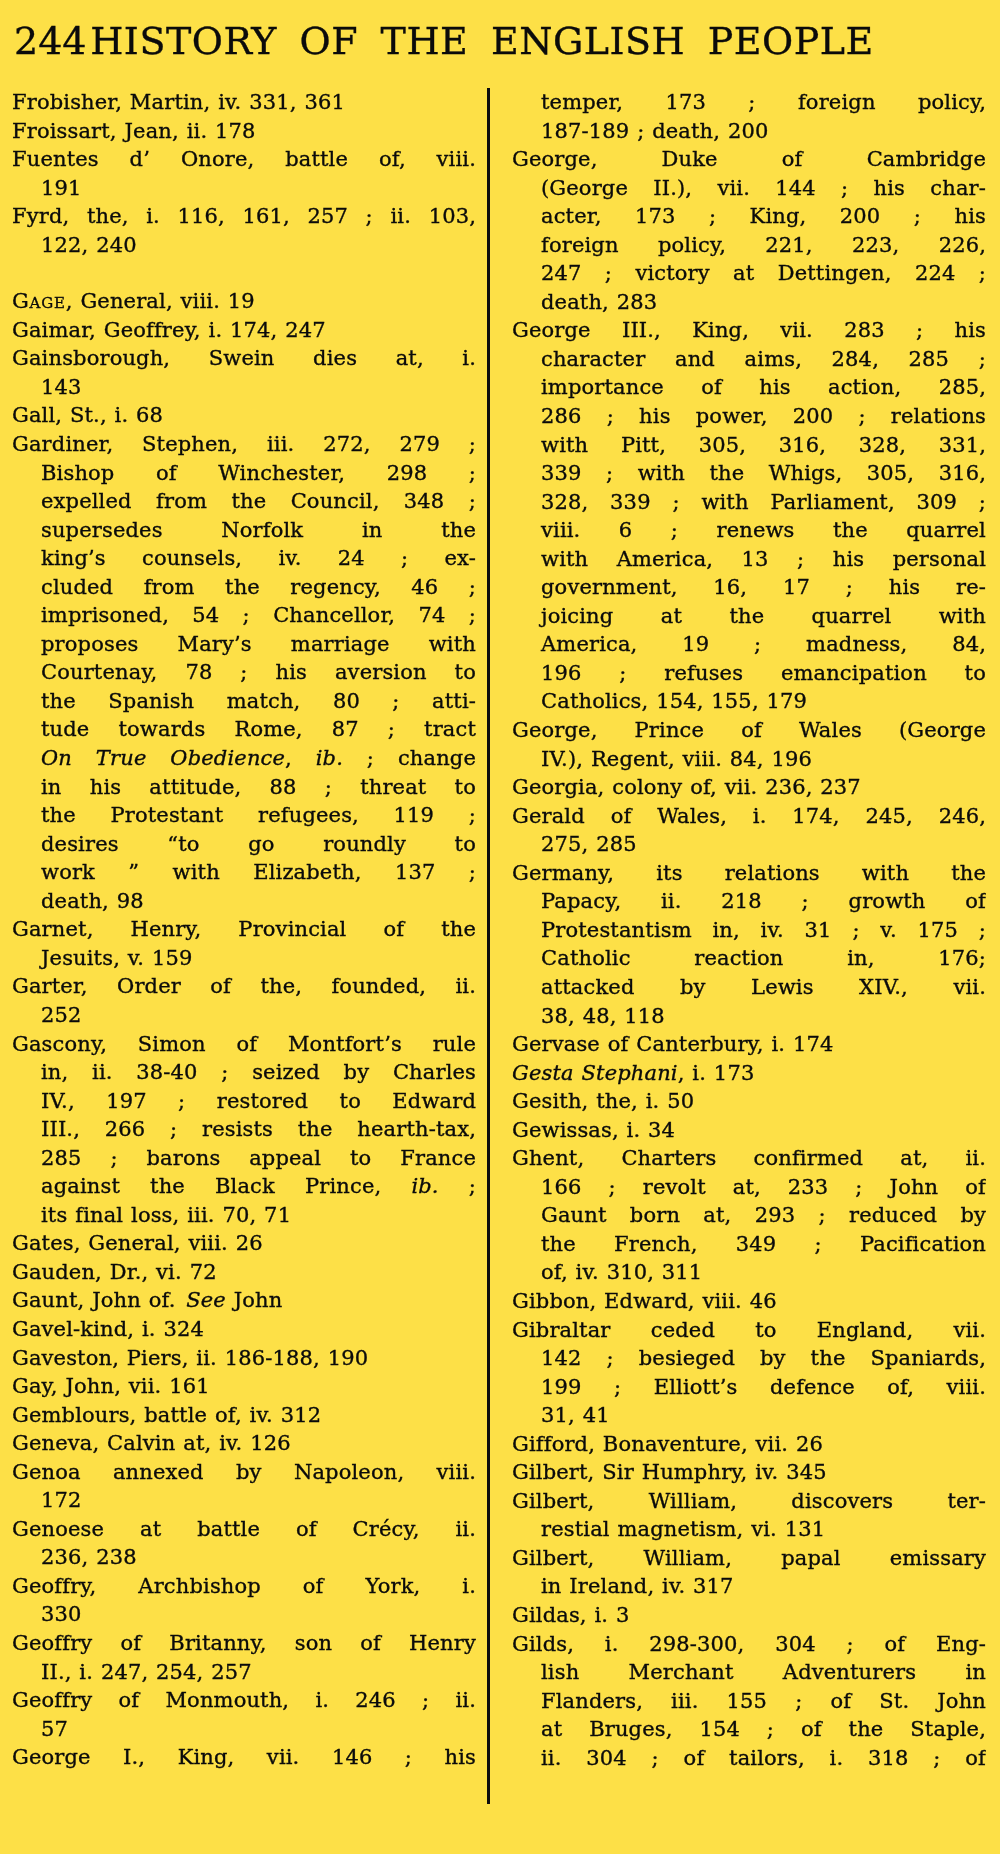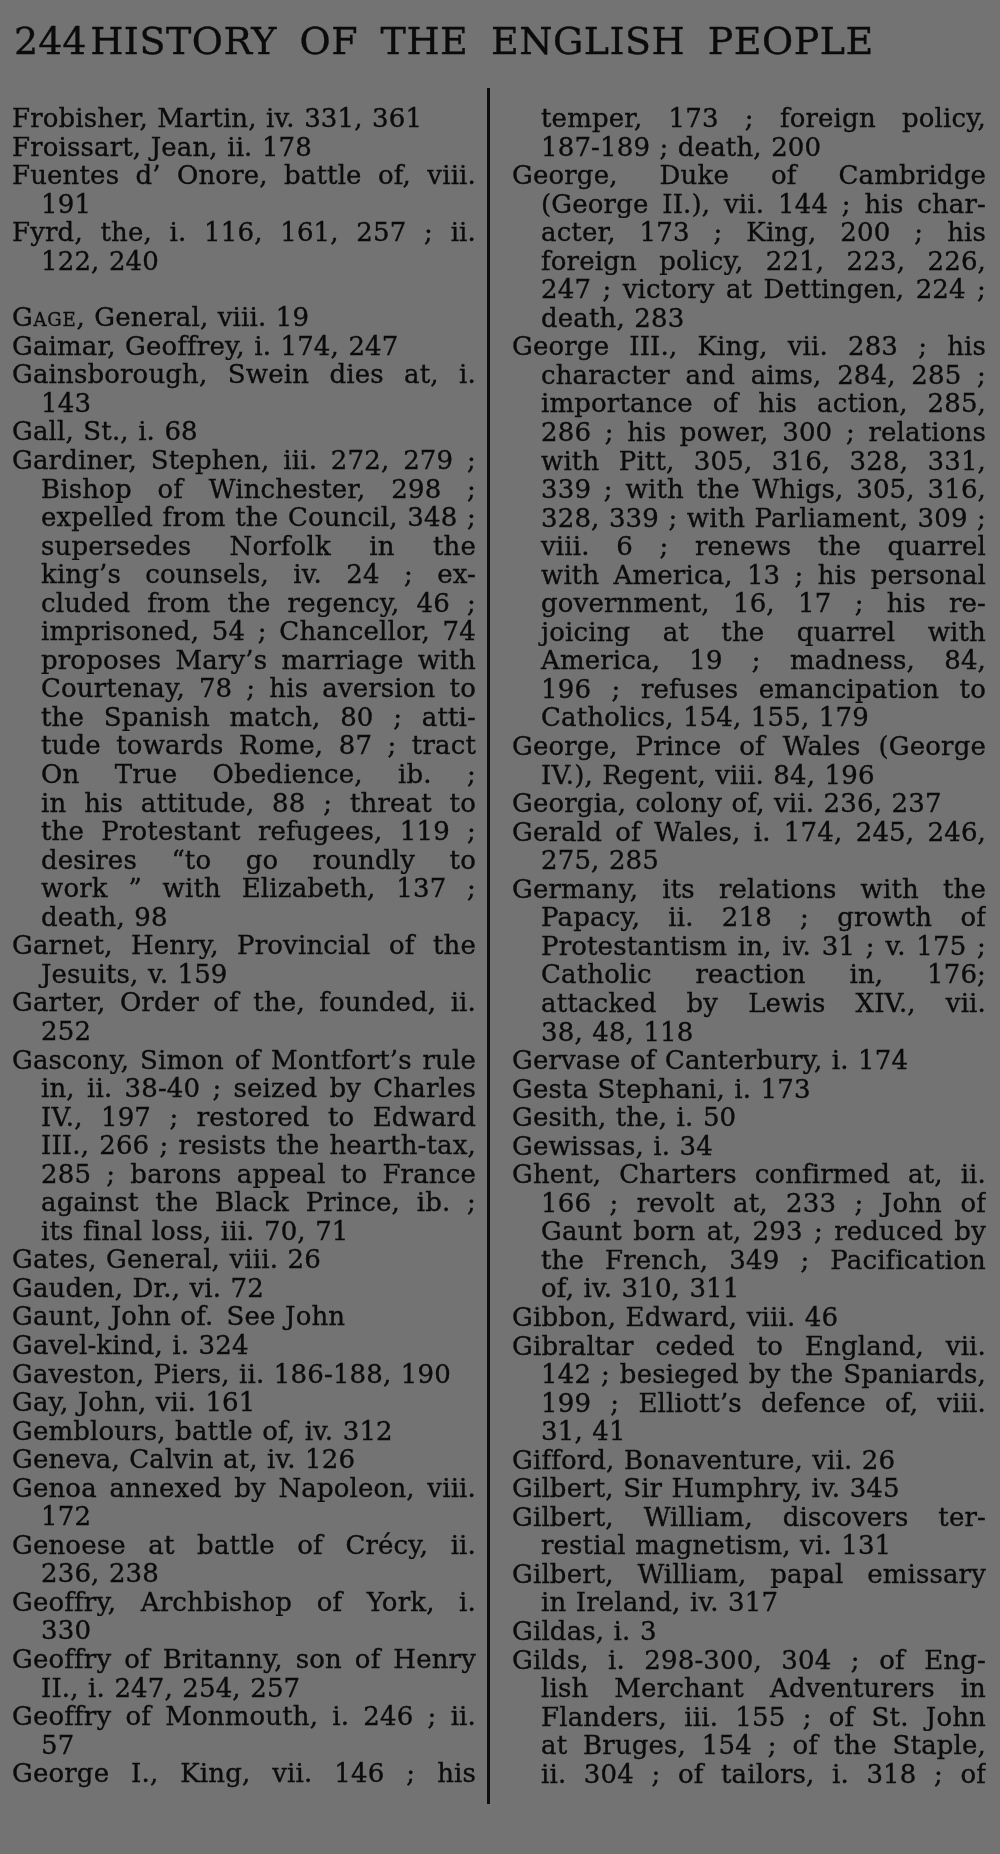--- a/index.html
+++ b/index.html
@@ -5,59 +5,59 @@
   html, body { margin: 0; padding: 0; }
   body {
     width: 1000px; height: 1854px;
     background: #ffffff;
     font-family: "DejaVu Serif", serif;
     color: #0b0b0b;
   }
   .page {
     position: relative;
     width: 1000px; height: 1854px;
-    background: #737373;
+    background: #fde047;
     overflow: hidden;
     -webkit-text-stroke: 0.35px;
   }
   .header { position: absolute; top: 20px; left: 12px; right: 12px; height: 52px; }
   .pagenum {
     position: absolute; left: 2px; top: 0;
     font-size: 38px; line-height: 42px;
   }
   .title {
     position: absolute; left: 470px; top: 0;
     transform: translateX(-50%);
     font-size: 38px; line-height: 42px;
     letter-spacing: 0.5px; word-spacing: 10px;
     white-space: nowrap;
   }
   .columns {
     position: absolute; top: 88px; left: 12px;
     display: flex; align-items: flex-start;
   }
-  .col { font-size: 26px; letter-spacing: 0.15px; margin-top: 16px; }
+  .col { font-size: 21px; letter-spacing: 0.15px; }
   .col-left  { width: 464px; }
   .col-right { width: 474px; }
   .divider {
     width: 3px; height: 1716px;
     background: #0d0d0d;
     margin-left: 11px; margin-right: 22px;
   }
   .entry { margin: 0; }
   .entry.gap { margin-top: 28px; }
   .line {
     height: 28.55px; line-height: 28.55px;
     overflow: hidden;
     text-align: left;
     word-spacing: 1px;
   }
   .line.just { text-align: justify; text-align-last: justify; }
   .line.ind  { padding-left: 29px; }
-  .it { }
+  .it { font-style: italic; }
   .sc { font-variant: small-caps; letter-spacing: 0.8px; }
 </style>
 </head>
 <body>
 
 <div class="page">
   <div class="header">
     <span class="pagenum">244</span>
     <span class="title">HISTORY OF THE ENGLISH PEOPLE</span>
   </div>
@@ -185,21 +185,21 @@
           <div class="line ind just"><span>(George II.), vii. 144 ; his char-</span></div>
           <div class="line ind just"><span>acter, 173 ; King, 200 ; his</span></div>
           <div class="line ind just"><span>foreign policy, 221, 223, 226,</span></div>
           <div class="line ind just"><span>247 ; victory at Dettingen, 224 ;</span></div>
           <div class="line ind"><span>death, 283</span></div>
         </div>
         <div class="entry">
           <div class="line just"><span>George III., King, vii. 283 ; his</span></div>
           <div class="line ind just"><span>character and aims, 284, 285 ;</span></div>
           <div class="line ind just"><span>importance of his action, 285,</span></div>
-          <div class="line ind just"><span>286 ; his power, 300 ; relations</span></div>
+          <div class="line ind just"><span>286 ; his power, 200 ; relations</span></div>
           <div class="line ind just"><span>with Pitt, 305, 316, 328, 331,</span></div>
           <div class="line ind just"><span>339 ; with the Whigs, 305, 316,</span></div>
           <div class="line ind just"><span>328, 339 ; with Parliament, 309 ;</span></div>
           <div class="line ind just"><span>viii. 6 ; renews the quarrel</span></div>
           <div class="line ind just"><span>with America, 13 ; his personal</span></div>
           <div class="line ind just"><span>government, 16, 17 ; his re-</span></div>
           <div class="line ind just"><span>joicing at the quarrel with</span></div>
           <div class="line ind just"><span>America, 19 ; madness, 84,</span></div>
           <div class="line ind just"><span>196 ; refuses emancipation to</span></div>
           <div class="line ind"><span>Catholics, 154, 155, 179</span></div>

